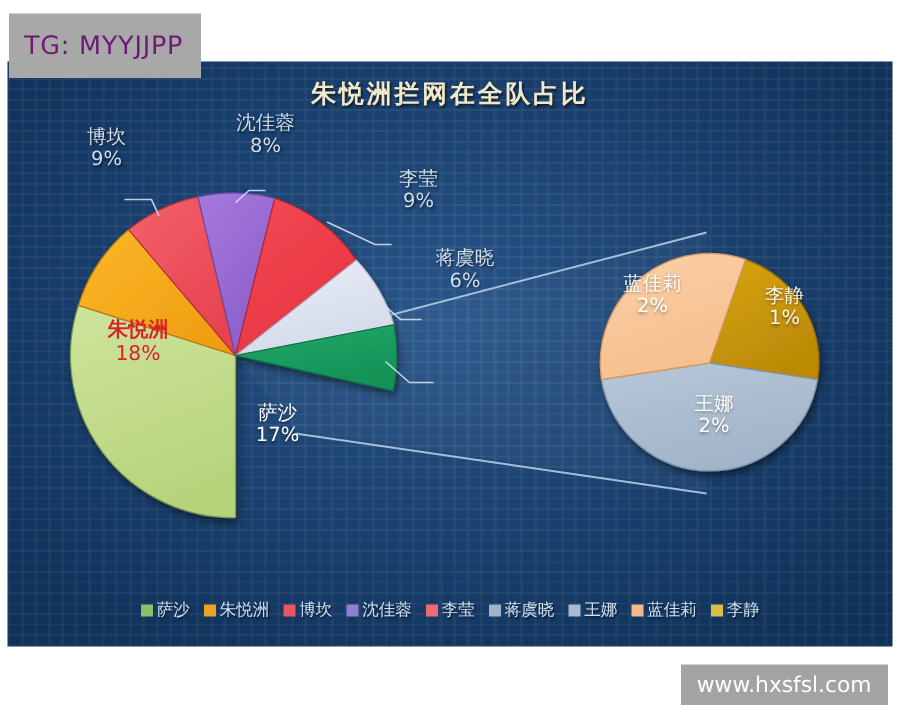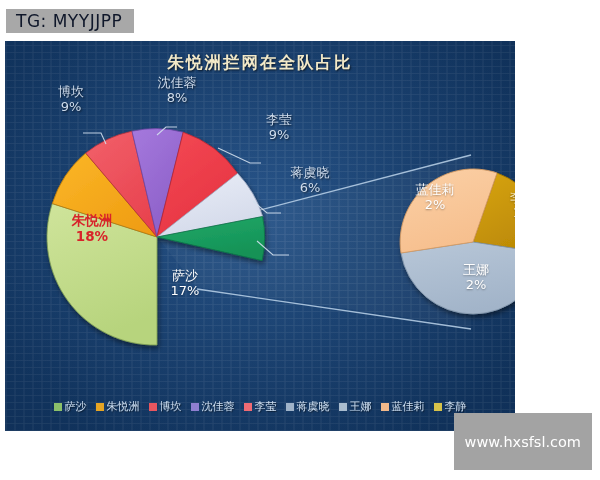--- a/index.html
+++ b/index.html
@@ -13,37 +13,37 @@
     position: relative;
     overflow: hidden;
     font-family: "DejaVu Sans", "Liberation Sans", sans-serif;
   }
 
   
   #tg-watermark {
     position: absolute;
     left: 6px;
     top: 9px;
-    height: 24px;
+    height: 43px;
     padding: 0 12px 0 10px;
     display: flex;
     align-items: center;
     background: #a8a8a8;
-    color: #0f172a;
+    color: #701a75;
     font-size: 17px;
     letter-spacing: 0.5px;
     z-index: 40;
   }
 
   
   #chart-panel {
     position: absolute;
     left: 5px;
     top: 41px;
-    width: 510px;
+    width: 590px;
     height: 390px;
     background:
       radial-gradient(ellipse at 45% 42%, #1d4c84 0%, #174378 45%, #123a6b 100%);
     overflow: hidden;
   }
   
   #panel-texture {
     position: absolute;
     inset: 0;
     opacity: 0.085;
@@ -104,21 +104,21 @@
     z-index: 22;
   }
   #label-zhuyuezhou .nm {
     color: #d8232a;
     font-weight: bold;
     font-size: 13.5px;
     text-shadow: none;
   }
   #label-zhuyuezhou .pc {
     color: #d8232a;
-    font-weight: bold;
+    font-weight: normal;
     font-size: 13.5px;
     text-shadow: none;
   }
 
   
   .lbl-inside .nm, .lbl-inside .pc {
     color: #ffffff;
     text-shadow: 0 1px 2px rgba(0,0,0,.35);
   }
   .lbl-inside-dark .nm, .lbl-inside-dark .pc {
@@ -156,21 +156,21 @@
     white-space: nowrap;
     text-shadow: 1px 1px 1px rgba(0,0,0,.5);
   }
 
   
   #site-watermark {
     position: absolute;
     right: 8px;
     bottom: 10px;
     height: 27px;
-    padding: 15px 11px;
+    padding: 0 11px;
     display: flex;
     align-items: center;
     background: #a3a3a3;
     color: #ffffff;
     font-size: 14.5px;
     z-index: 40;
     margin-left: 41px;
   }
 </style>
 </head>

